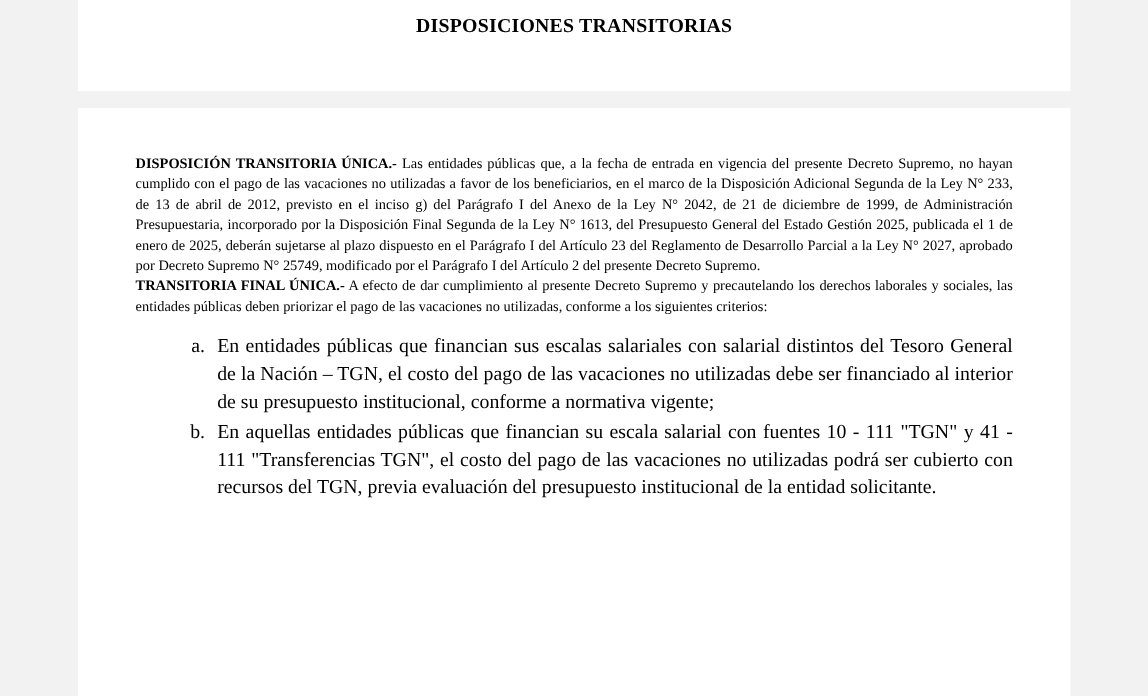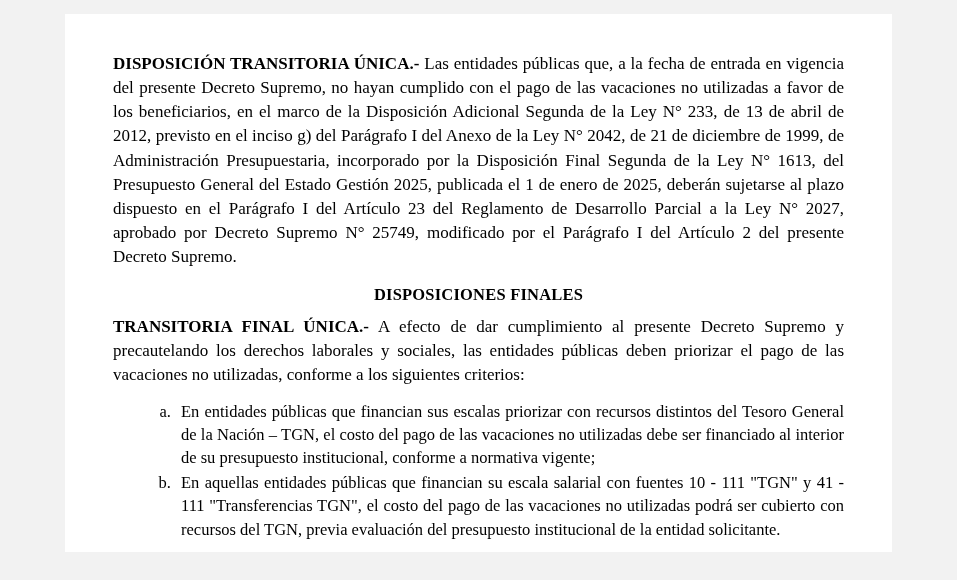--- a/index.html
+++ b/index.html
@@ -36,21 +36,21 @@
     font-weight: bold;
     font-size: 16.5px;
     letter-spacing: 0.2px;
     color: #000;
     margin: 0;
   }
   .heading-trans {
     padding-top: 6px;
   }
   .para {
-    font-size: 17px;
+    font-size: 12px;
     line-height: 1.42;
     text-align: justify;
     text-justify: inter-word;
     color: #000;
     margin: 0;
   }
   .para .lead {
     font-weight: bold;
   }
   .heading-finales {
@@ -69,32 +69,34 @@
     text-justify: inter-word;
     margin-bottom: 1px;
     padding-left: 6px;
   }
 </style>
 </head>
 <body>
 
 <div class="page-wrap">
 
+  <div class="page-top">
+    <div class="heading heading-trans">DISPOSICIONES TRANSITORIAS</div>
+  </div>
 
   <div class="page-main">
 
     <p class="para">
       <span class="lead">DISPOSICIÓN TRANSITORIA ÚNICA.-</span><span> Las entidades públicas que, a la fecha de entrada en vigencia del presente Decreto Supremo, no hayan cumplido con el pago de las vacaciones no utilizadas a favor de los beneficiarios, en el marco de la Disposición Adicional Segunda de la Ley N° 233, de 13 de abril de 2012, previsto en el inciso g) del Parágrafo I del Anexo de la Ley N° 2042, de 21 de diciembre de 1999, de Administración Presupuestaria, incorporado por la Disposición Final Segunda de la Ley N° 1613, del Presupuesto General del Estado Gestión 2025, publicada el 1 de enero de 2025, deberán sujetarse al plazo dispuesto en el Parágrafo I del Artículo 23 del Reglamento de Desarrollo Parcial a la Ley N° 2027, aprobado por Decreto Supremo N° 25749, modificado por el Parágrafo I del Artículo 2 del presente Decreto Supremo.</span>
     </p>
 
-    <div class="heading heading-finales">DISPOSICIONES FINALES</div>
 
     <p class="para">
       <span class="lead">TRANSITORIA FINAL ÚNICA.-</span><span> A efecto de dar cumplimiento al presente Decreto Supremo y precautelando los derechos laborales y sociales, las entidades públicas deben priorizar el pago de las vacaciones no utilizadas, conforme a los siguientes criterios:</span>
     </p>
 
     <ol class="criteria">
-      <li>En entidades públicas que financian sus escalas priorizar con recursos distintos del Tesoro General de la Nación – TGN, el costo del pago de las vacaciones no utilizadas debe ser financiado al interior de su presupuesto institucional, conforme a normativa vigente;</li>
+      <li>En entidades públicas que financian sus escalas salariales con salarial distintos del Tesoro General de la Nación – TGN, el costo del pago de las vacaciones no utilizadas debe ser financiado al interior de su presupuesto institucional, conforme a normativa vigente;</li>
       <li>En aquellas entidades públicas que financian su escala salarial con fuentes 10 - 111 "TGN" y 41 - 111 "Transferencias TGN", el costo del pago de las vacaciones no utilizadas podrá ser cubierto con recursos del TGN, previa evaluación del presupuesto institucional de la entidad solicitante.</li>
     </ol>
 
   </div>
 </div>
 
 </body></html>

